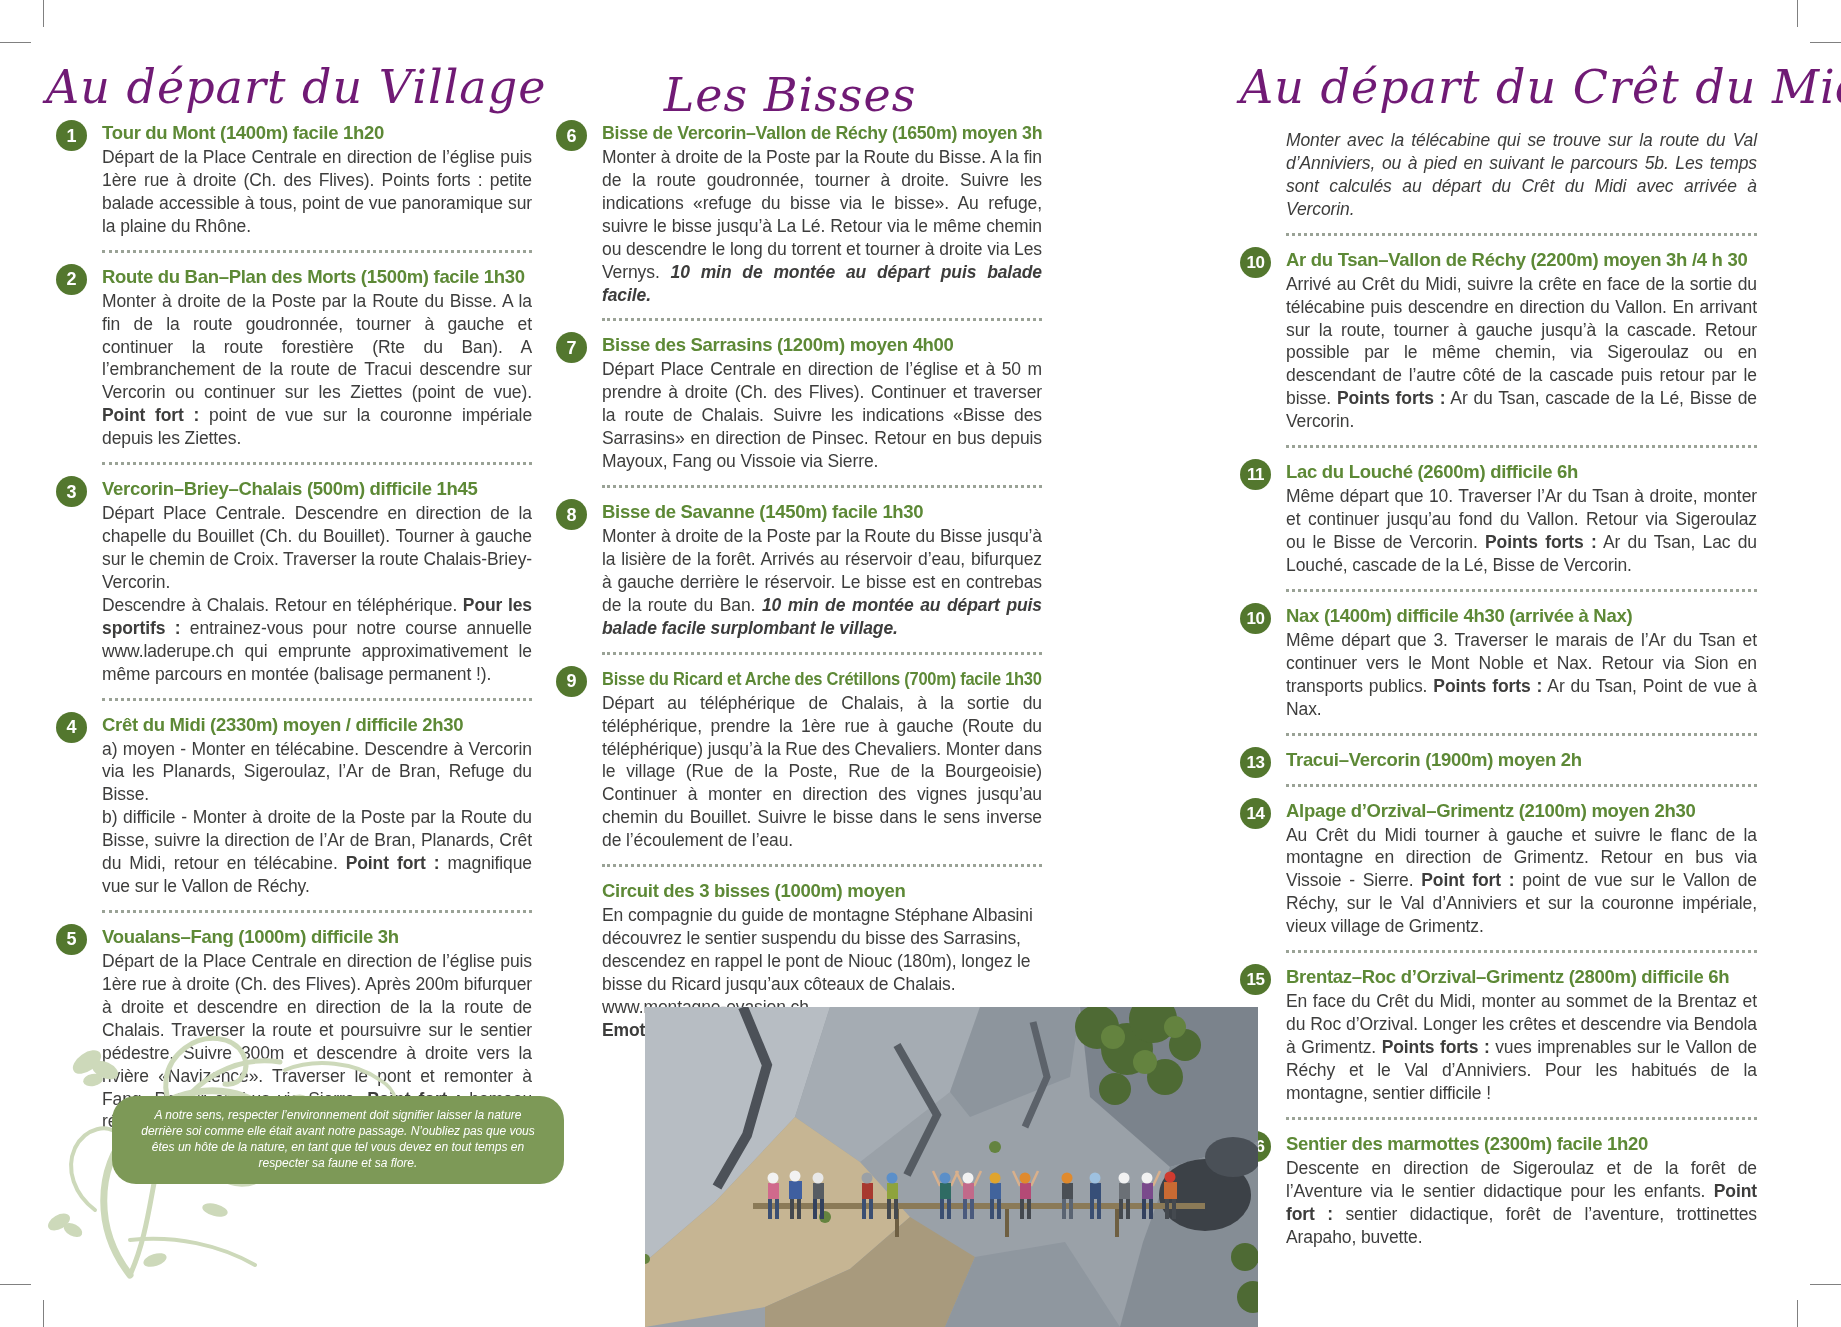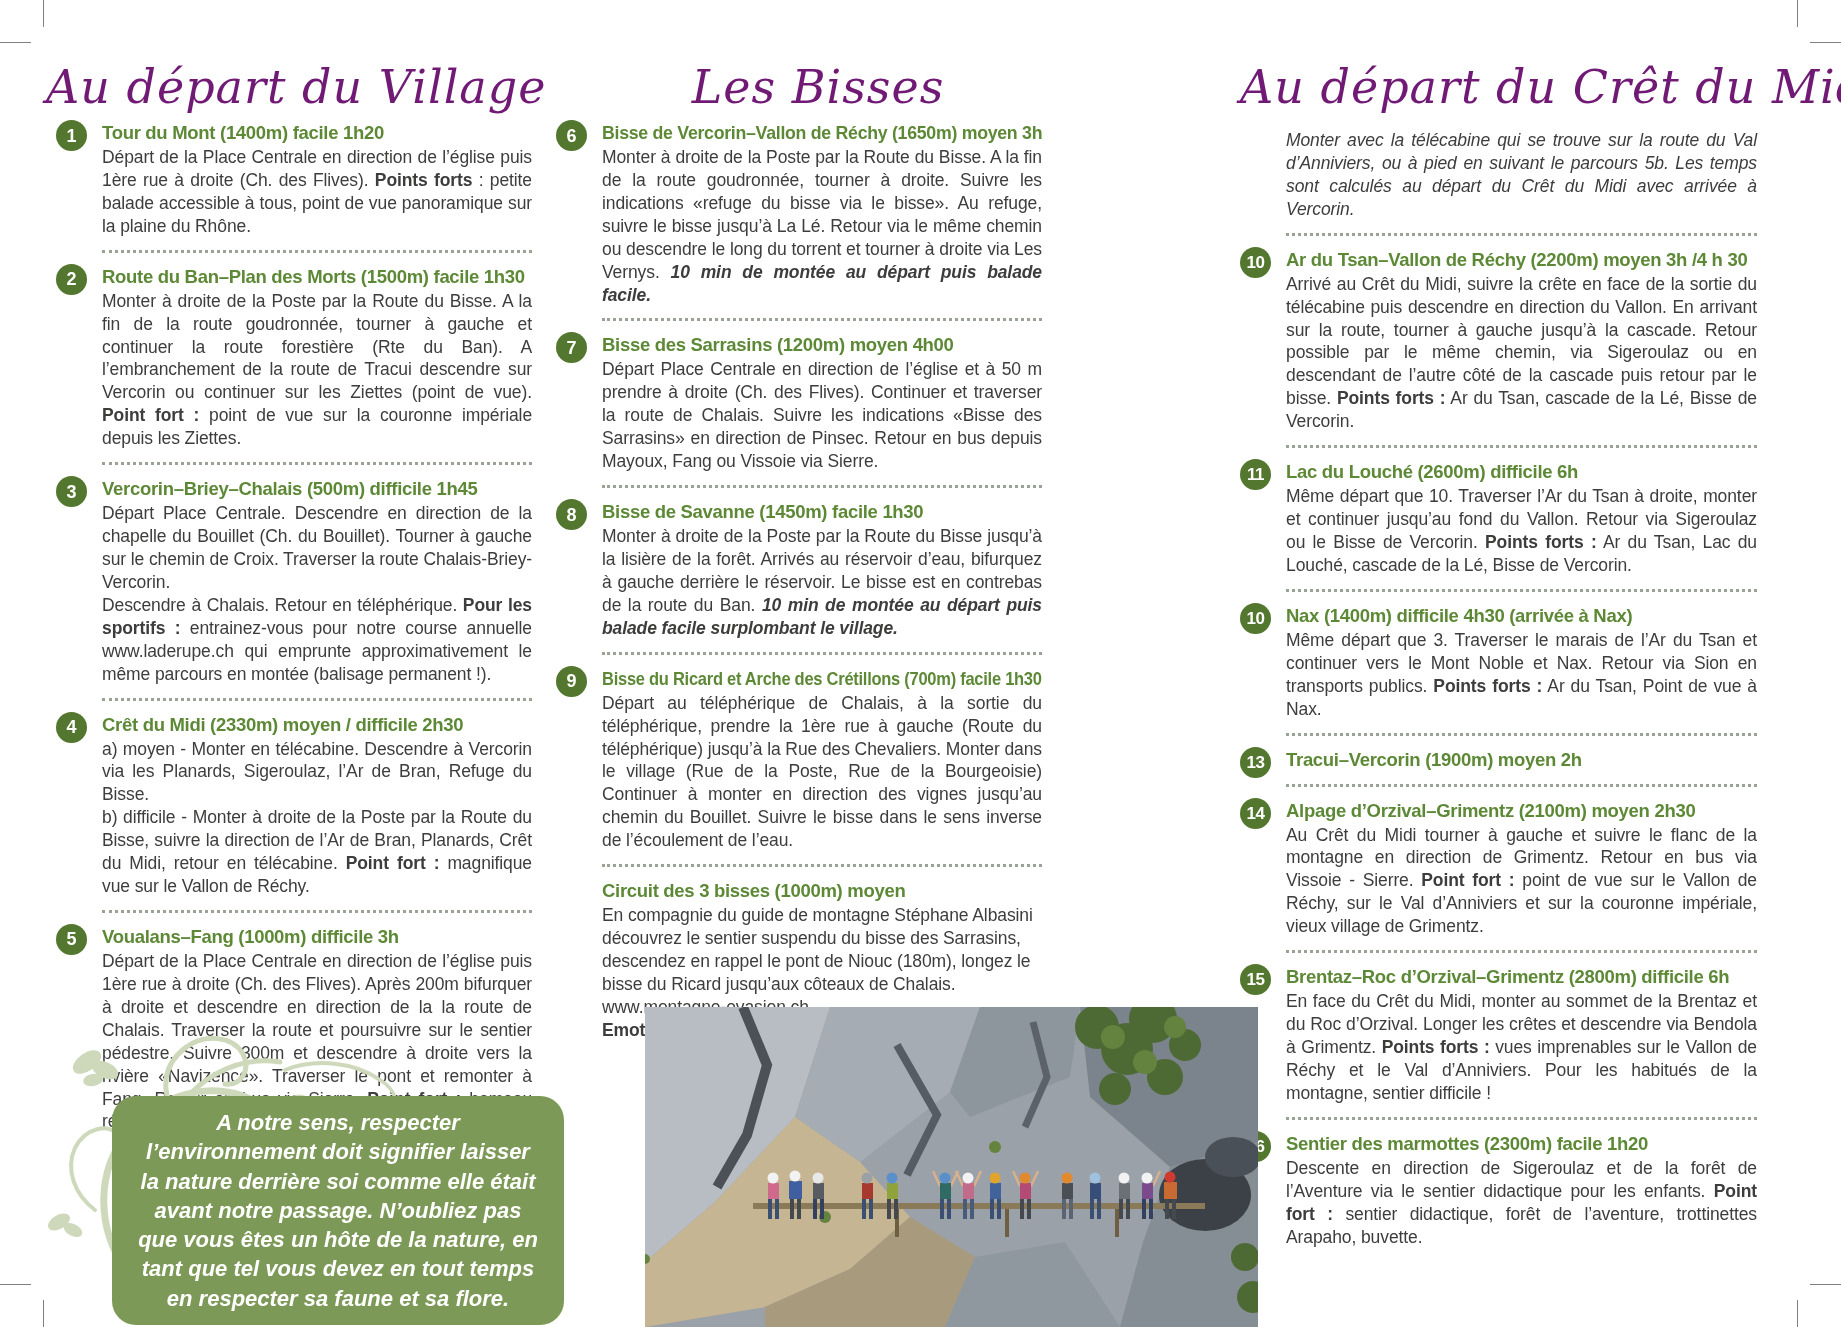--- a/index.html
+++ b/index.html
@@ -31,45 +31,45 @@
          color:#5d8936;font-weight:bold;font-size:18.5px;letter-spacing:-0.3px;margin:0 0 1px 0;}
 
   .body{margin:1px 0 0 0;font-size:17.5px;line-height:1.31;text-align:justify;
         color:#3d3d3c;letter-spacing:-0.1px;}
 
   .sep{border-top:3px dotted #9aa296;margin:12px 0 13px 46px;height:0;}
 
   
   .eco{position:absolute;left:112px;top:1096px;width:452px;box-sizing:border-box;
        background:#7d9957;border-radius:24px;padding:12px 22px;
-       color:#ffffff;font-weight:bold;font-style:italic;font-size:22px;
+       color:#ffffff;font-weight:normal;font-style:italic;font-size:12px;
        line-height:1.33;text-align:center;}
 
   .art{position:absolute;}
 </style>
 </head>
 <body>
 
 <div class="page">
 
   <div class="mark v" style="left:43px;top:0;"></div>
   <div class="mark h" style="left:0;top:42px;"></div>
   <div class="mark v" style="left:1797px;top:0;"></div>
   <div class="mark h" style="left:1810px;top:42px;"></div>
   <div class="mark v" style="left:43px;top:1300px;"></div>
   <div class="mark h" style="left:0;top:1284px;"></div>
   <div class="mark v" style="left:1797px;top:1300px;"></div>
   <div class="mark h" style="left:1810px;top:1284px;"></div>
 
   <div class="script" style="left:46px;width:440px;">Au départ du Village</div>
-  <div class="script" style="left:580px;width:476px;">Les Bisses</div>
+  <div class="script" style="left:552px;width:476px;margin-top:8px;">Les Bisses</div>
   <div class="script" style="left:1240px;width:517px;">Au départ du Crêt du Midi</div>
 
   <div class="col" style="left:56px;width:476px;">
-      <div class="entry"><div class="badge">1</div><div class="title">Tour du Mont (1400m) facile 1h20</div><p class="body"><span>Départ de la Place Centrale en direction de l’église puis 1ère rue à droite (Ch. des Flives). </span><span style="font-weight: bold;">Points forts</span><span> : petite balade accessible à tous, point de vue panoramique sur la plaine du Rhône.</span></p></div>
+      <div class="entry"><div class="badge">1</div><div class="title">Tour du Mont (1400m) facile 1h20</div><p class="body"><span>Départ de la Place Centrale en direction de l’église puis 1ère rue à droite (Ch. des Flives). </span><span style="font-weight: normal;">Points forts</span><span> : petite balade accessible à tous, point de vue panoramique sur la plaine du Rhône.</span></p></div>
       <div class="sep"></div>
       <div class="entry"><div class="badge">2</div><div class="title">Route du Ban–Plan des Morts (1500m) facile 1h30</div><p class="body"><span>Monter à droite de la Poste par la Route du Bisse. A la fin de la route goudronnée, tourner à gauche et continuer la route forestière (Rte du Ban). A l’embranchement de la route de Tracui descendre sur Vercorin ou continuer sur les Ziettes (point de vue). </span><span style="font-weight: bold;">Point fort :</span><span> point de vue sur la couronne impériale depuis les Ziettes.</span></p></div>
       <div class="sep"></div>
       <div class="entry"><div class="badge">3</div><div class="title">Vercorin–Briey–Chalais (500m) difficile 1h45</div><p class="body"><span>Départ Place Centrale. Descendre en direction de la chapelle du Bouillet (Ch. du Bouillet). Tourner à gauche sur le chemin de Croix. Traverser la route Chalais-Briey-Vercorin.</span><br><span>Descendre à Chalais. Retour en téléphérique. </span><span style="font-weight: bold;">Pour les sportifs :</span><span> entrainez-vous pour notre course annuelle www.laderupe.ch qui emprunte approximativement le même parcours en montée (balisage permanent !).</span></p></div>
       <div class="sep"></div>
       <div class="entry"><div class="badge">4</div><div class="title">Crêt du Midi (2330m) moyen / difficile 2h30</div><p class="body"><span>a) moyen - Monter en télécabine. Descendre à Vercorin via les Planards, Sigeroulaz, l’Ar de Bran, Refuge du Bisse.</span><br><span>b) difficile - Monter à droite de la Poste par la Route du Bisse, suivre la direction de l’Ar de Bran, Planards, Crêt du Midi, retour en télécabine. </span><span style="font-weight: bold;">Point fort :</span><span> magnifique vue sur le Vallon de Réchy.</span></p></div>
       <div class="sep"></div>
       <div class="entry"><div class="badge">5</div><div class="title">Voualans–Fang (1000m) difficile 3h</div><p class="body"><span>Départ de la Place Centrale en direction de l’église puis 1ère rue à droite (Ch. des Flives). Après 200m bifurquer à droite et descendre en direction de la la route de Chalais. Traverser la route et poursuivre sur le sentier pédestre. Suivre 300m et descendre à droite vers la rivière «Navizence». Traverser le pont et remonter à Fang. Retour en bus via Sierre. </span><span style="font-weight: bold;">Point fort :</span><span> hameau rénové des Voualans, village de Fang.</span></p></div>
     </div>
   <div class="col" style="left:556px;width:486px;">

